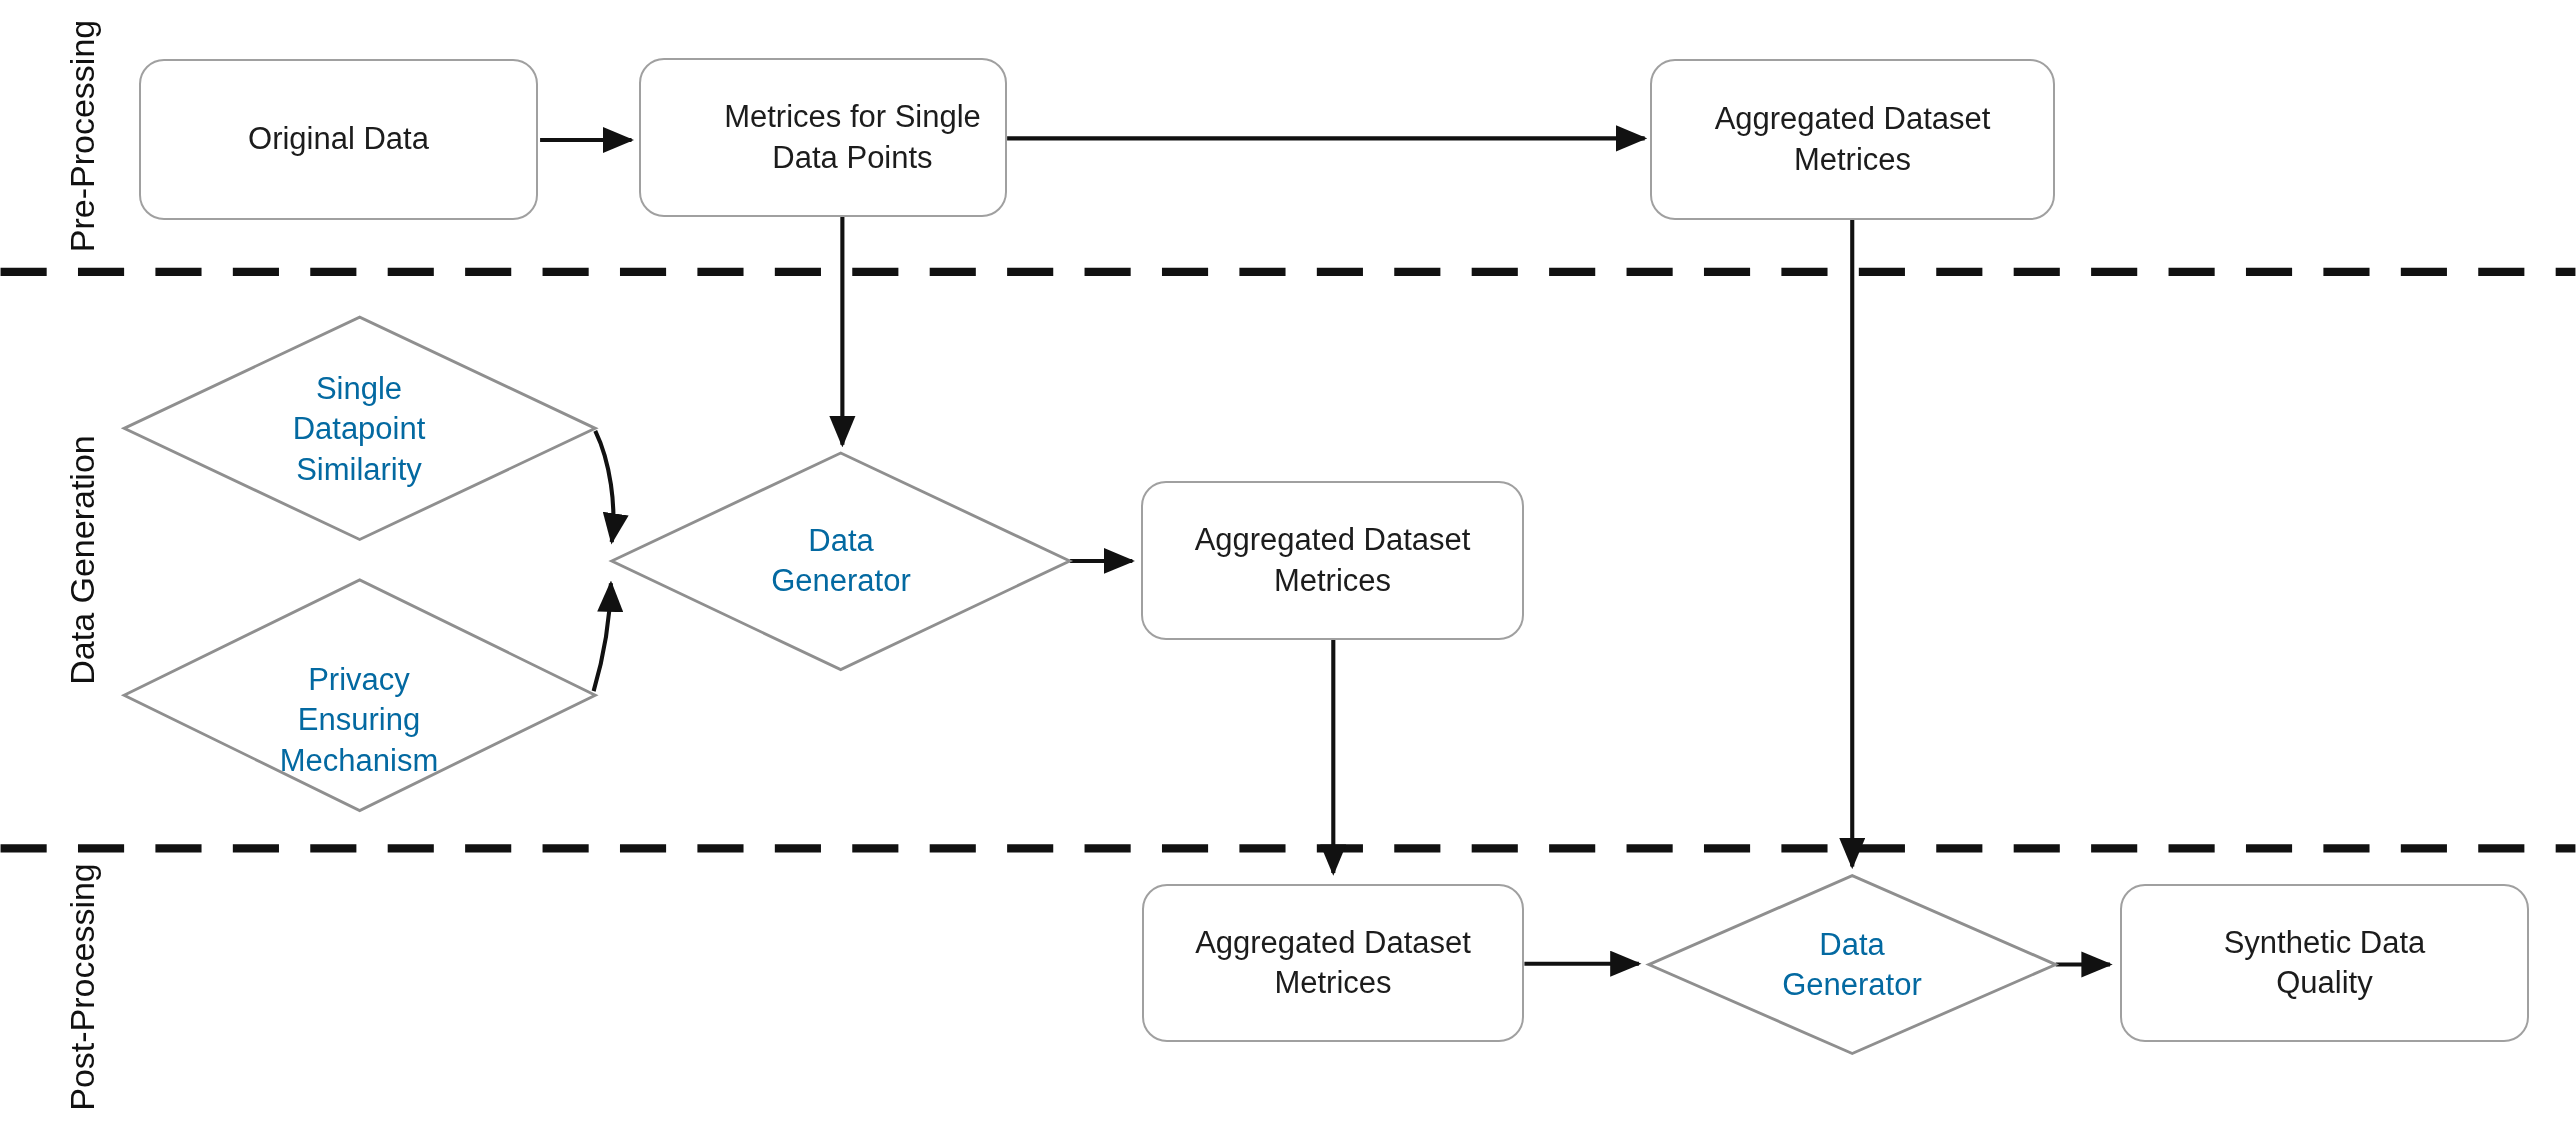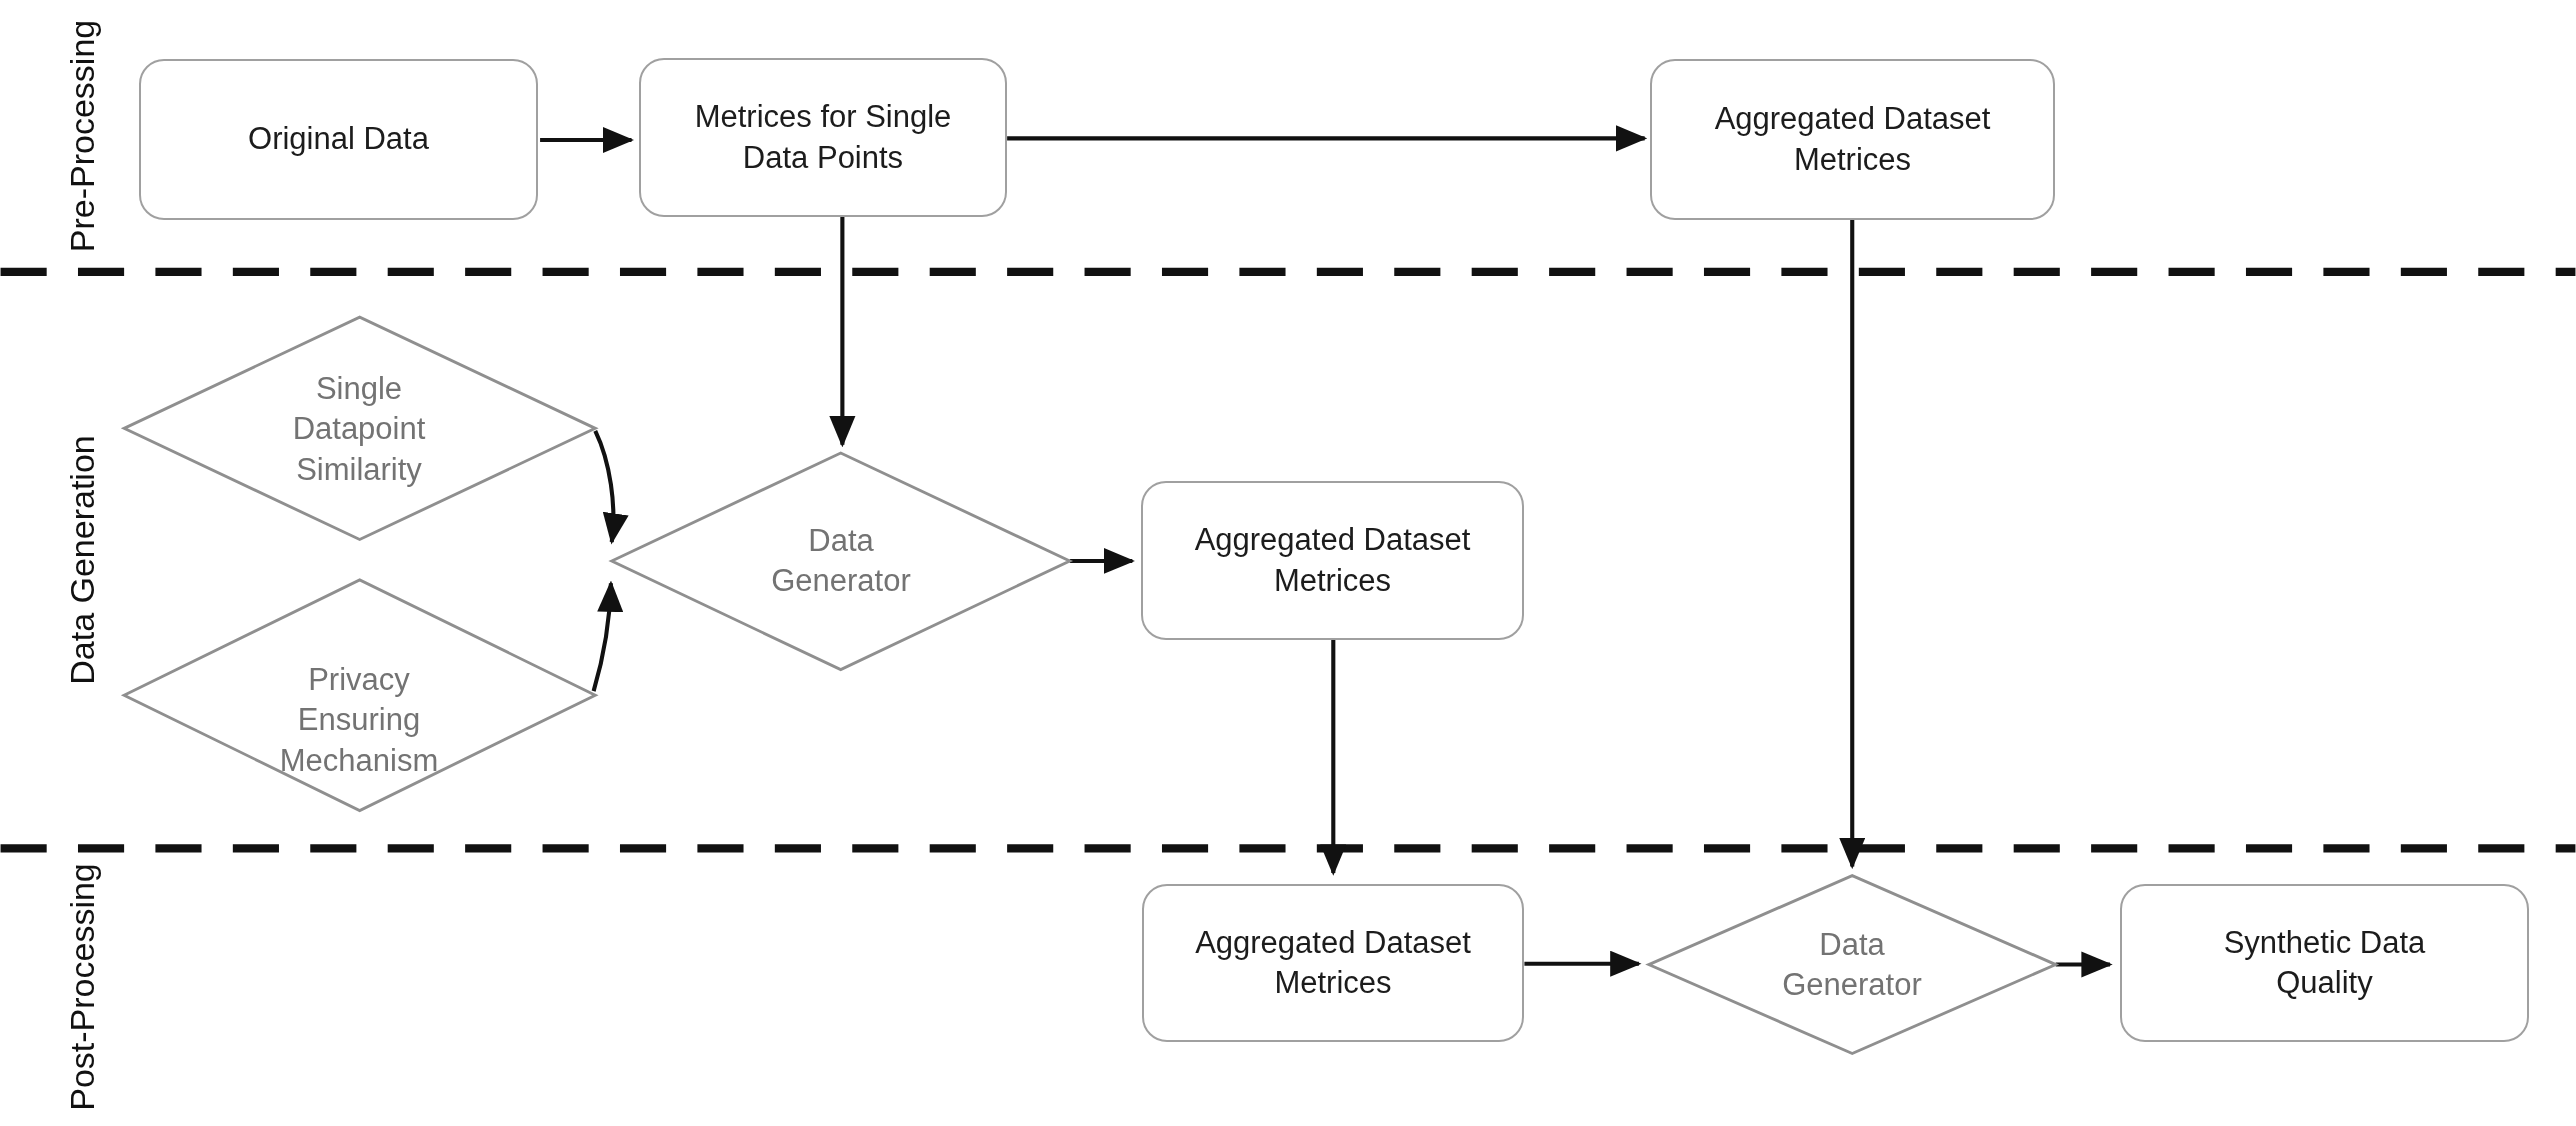--- a/index.html
+++ b/index.html
@@ -35,21 +35,21 @@
     font-size: 31px;
     line-height: 1.3;
     color: #1c1c1c;
     text-align: center;
   }
   .diamond-label {
     position: absolute;
     transform: translate(-50%, -50%);
     font-size: 31px;
     line-height: 1.3;
-    color: #737373;
+    color: #0369a1;
     text-align: center;
   }
   .lane-label {
     position: absolute;
     transform: translate(-50%, -50%) rotate(-90deg);
     transform-origin: center center;
     white-space: nowrap;
     font-size: 34px;
     color: #111111;
   }
@@ -87,21 +87,21 @@
   </svg>
 
   <div class="lane-label" style="left:82px; top:136px;">Pre-Processing</div>
   <div class="lane-label" style="left:82px; top:560px;">Data Generation</div>
   <div class="lane-label" style="left:82px; top:987px;">Post-Processing</div>
 
   <div class="node-box" style="left:139px; top:59px; width:399px; height:161px;">
     <div class="node-label" style="max-width:313px;">Original Data</div>
   </div>
 
-  <div class="node-box" style="left:639px; top:58px; width:368px; height:159px;">
+  <div class="node-box" style="left:639px; top:58px; width:368px; height:159px;justify-content:flex-end;">
     <div class="node-label" style="max-width:305px;">Metrices for Single Data Points</div>
   </div>
 
   <div class="node-box" style="left:1650px; top:59px; width:405px; height:161px;">
     <div class="node-label" style="max-width:305px;">Aggregated Dataset Metrices</div>
   </div>
 
   <div class="node-box" style="left:1141px; top:481px; width:383px; height:159px;">
     <div class="node-label" style="max-width:305px;">Aggregated Dataset Metrices</div>
   </div>

